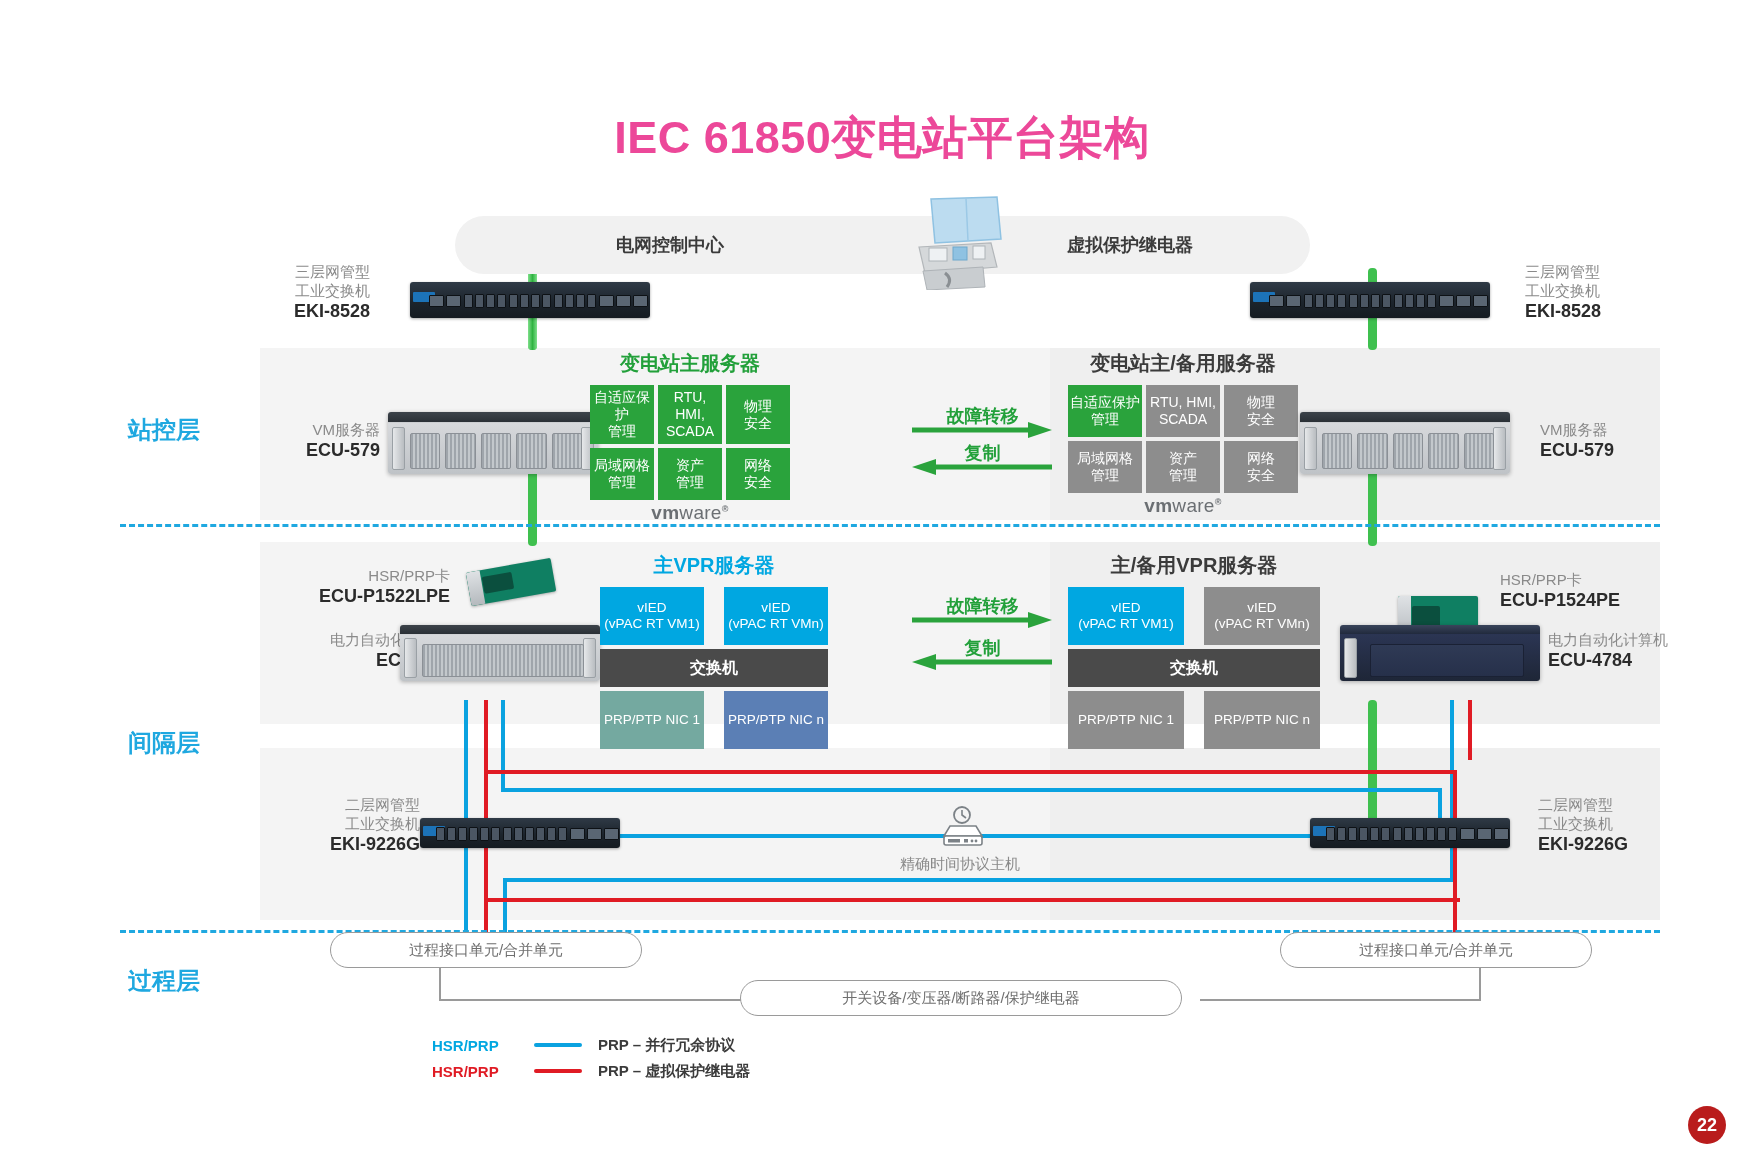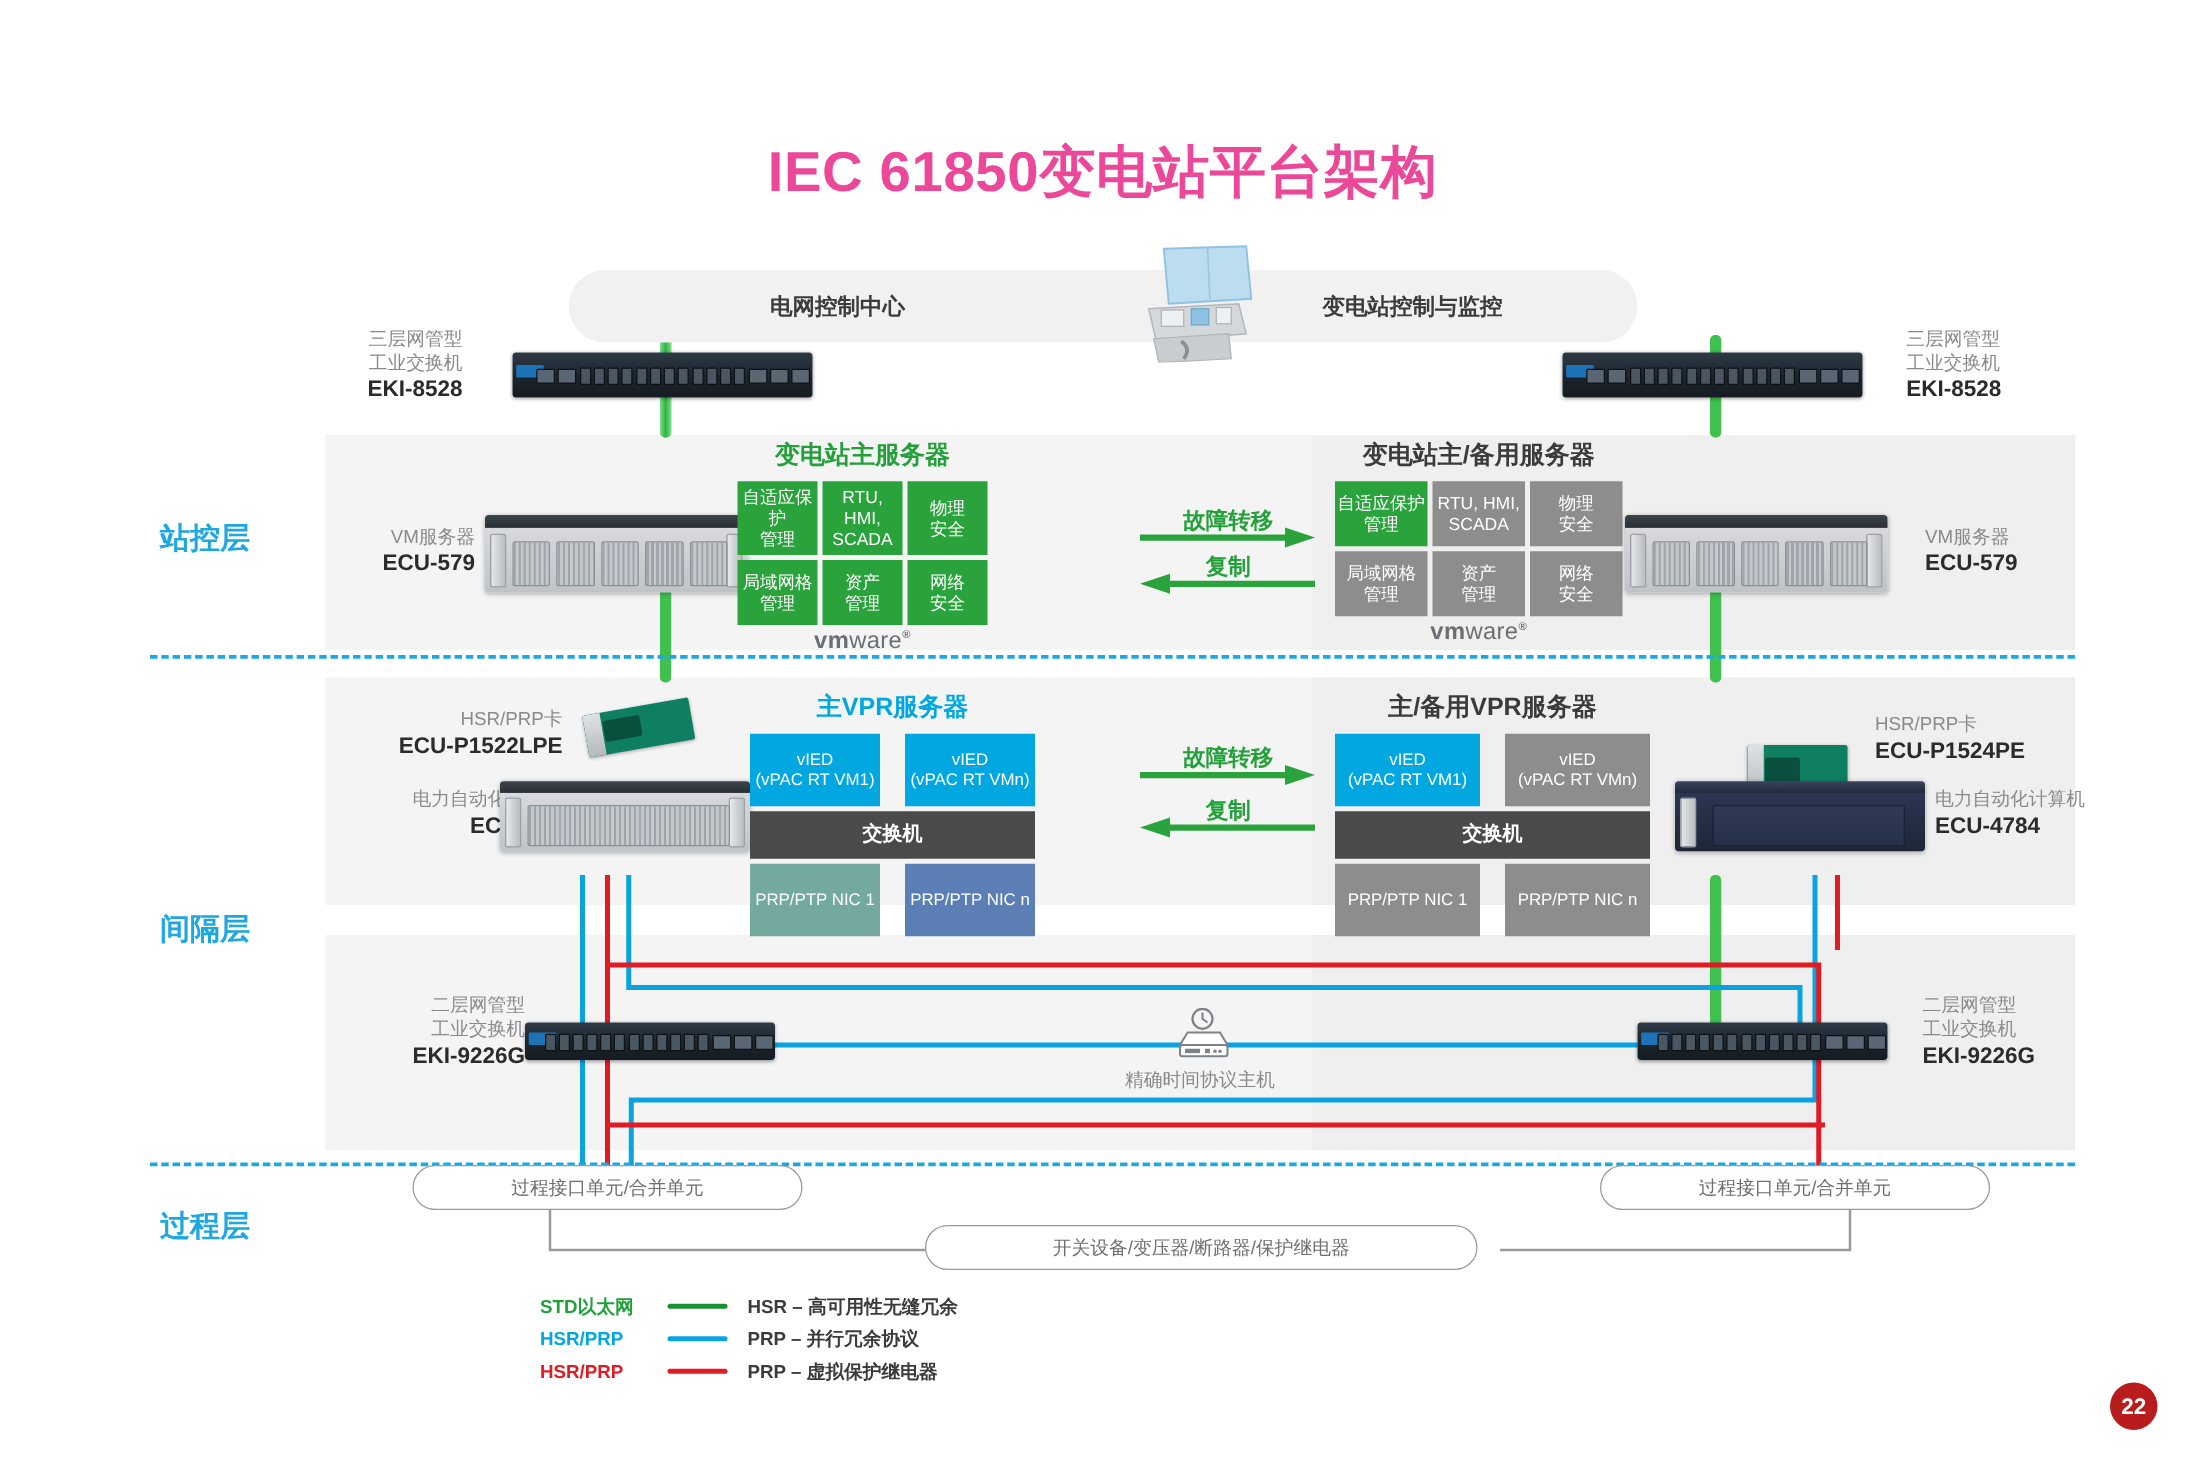--- a/index.html
+++ b/index.html
@@ -210,21 +210,21 @@
   <g>
     <line x1="1052" y1="662" x2="936" y2="662" stroke="#2aa33c" stroke-width="5"></line>
     <polygon points="936,654 912,662 936,670" fill="#2aa33c"></polygon>
   </g>
 </svg>
 
 <div class="abs" id="title">IEC 61850变电站平台架构</div>
 
 <div class="abs" id="topbar"></div>
 <div class="abs topbar-label" id="topbar-left">电网控制中心</div>
-<div class="abs topbar-label" id="topbar-right">变电站控制与监控</div>
+<div class="abs topbar-label" id="topbar-right">虚拟保护继电器</div>
 
 <div class="abs" id="console">
   <svg width="110" height="95" viewBox="0 0 110 95">
     <polygon points="26,4 92,2 96,44 30,48" fill="#bcdcf0" stroke="#8fc2e2" stroke-width="1.5"></polygon>
     <line x1="61" y1="3" x2="63" y2="46" stroke="#9cc9e6" stroke-width="1.5"></line>
     <polygon points="14,52 86,48 92,72 20,78" fill="#d5d8da" stroke="#b3b7ba" stroke-width="1.2"></polygon>
     <rect x="24" y="53" width="18" height="13" fill="#eef1f3" stroke="#aeb3b7"></rect>
     <rect x="48" y="52" width="14" height="13" fill="#8fc2e2" stroke="#6fa8cc"></rect>
     <rect x="68" y="51" width="12" height="13" fill="#eef1f3" stroke="#aeb3b7"></rect>
     <polygon points="18,76 78,72 80,92 22,95" fill="#c9cdd0" stroke="#aeb3b7"></polygon>
@@ -523,25 +523,20 @@
   </svg>
 </div>
 <div class="abs" id="ptp-label" style="left:830px;top:855px;">精确时间协议主机</div>
 
 <div class="abs pill" style="left:330px;top:932px;width:310px;">过程接口单元/合并单元</div>
 <div class="abs pill" style="left:1280px;top:932px;width:310px;">过程接口单元/合并单元</div>
 <div class="abs pill" style="left:740px;top:980px;width:440px;">开关设备/变压器/断路器/保护继电器</div>
 
 <div class="abs" style="left:432px;top:1032px;width:520px;">
   <div class="lg-row">
-    <div class="lg-tag" style="color:#22a03a">STD以太网</div>
-    <div class="lg-line" style="background:#17922f"></div>
-    <div class="lg-desc">HSR – 高可用性无缝冗余</div>
-  </div>
-  <div class="lg-row">
     <div class="lg-tag" style="color:#00a7e1">HSR/PRP</div>
     <div class="lg-line" style="background:#0aa2e0"></div>
     <div class="lg-desc">PRP – 并行冗余协议</div>
   </div>
   <div class="lg-row">
     <div class="lg-tag" style="color:#e01b24">HSR/PRP</div>
     <div class="lg-line" style="background:#e01b24"></div>
     <div class="lg-desc">PRP – 虚拟保护继电器</div>
   </div>
 </div>

